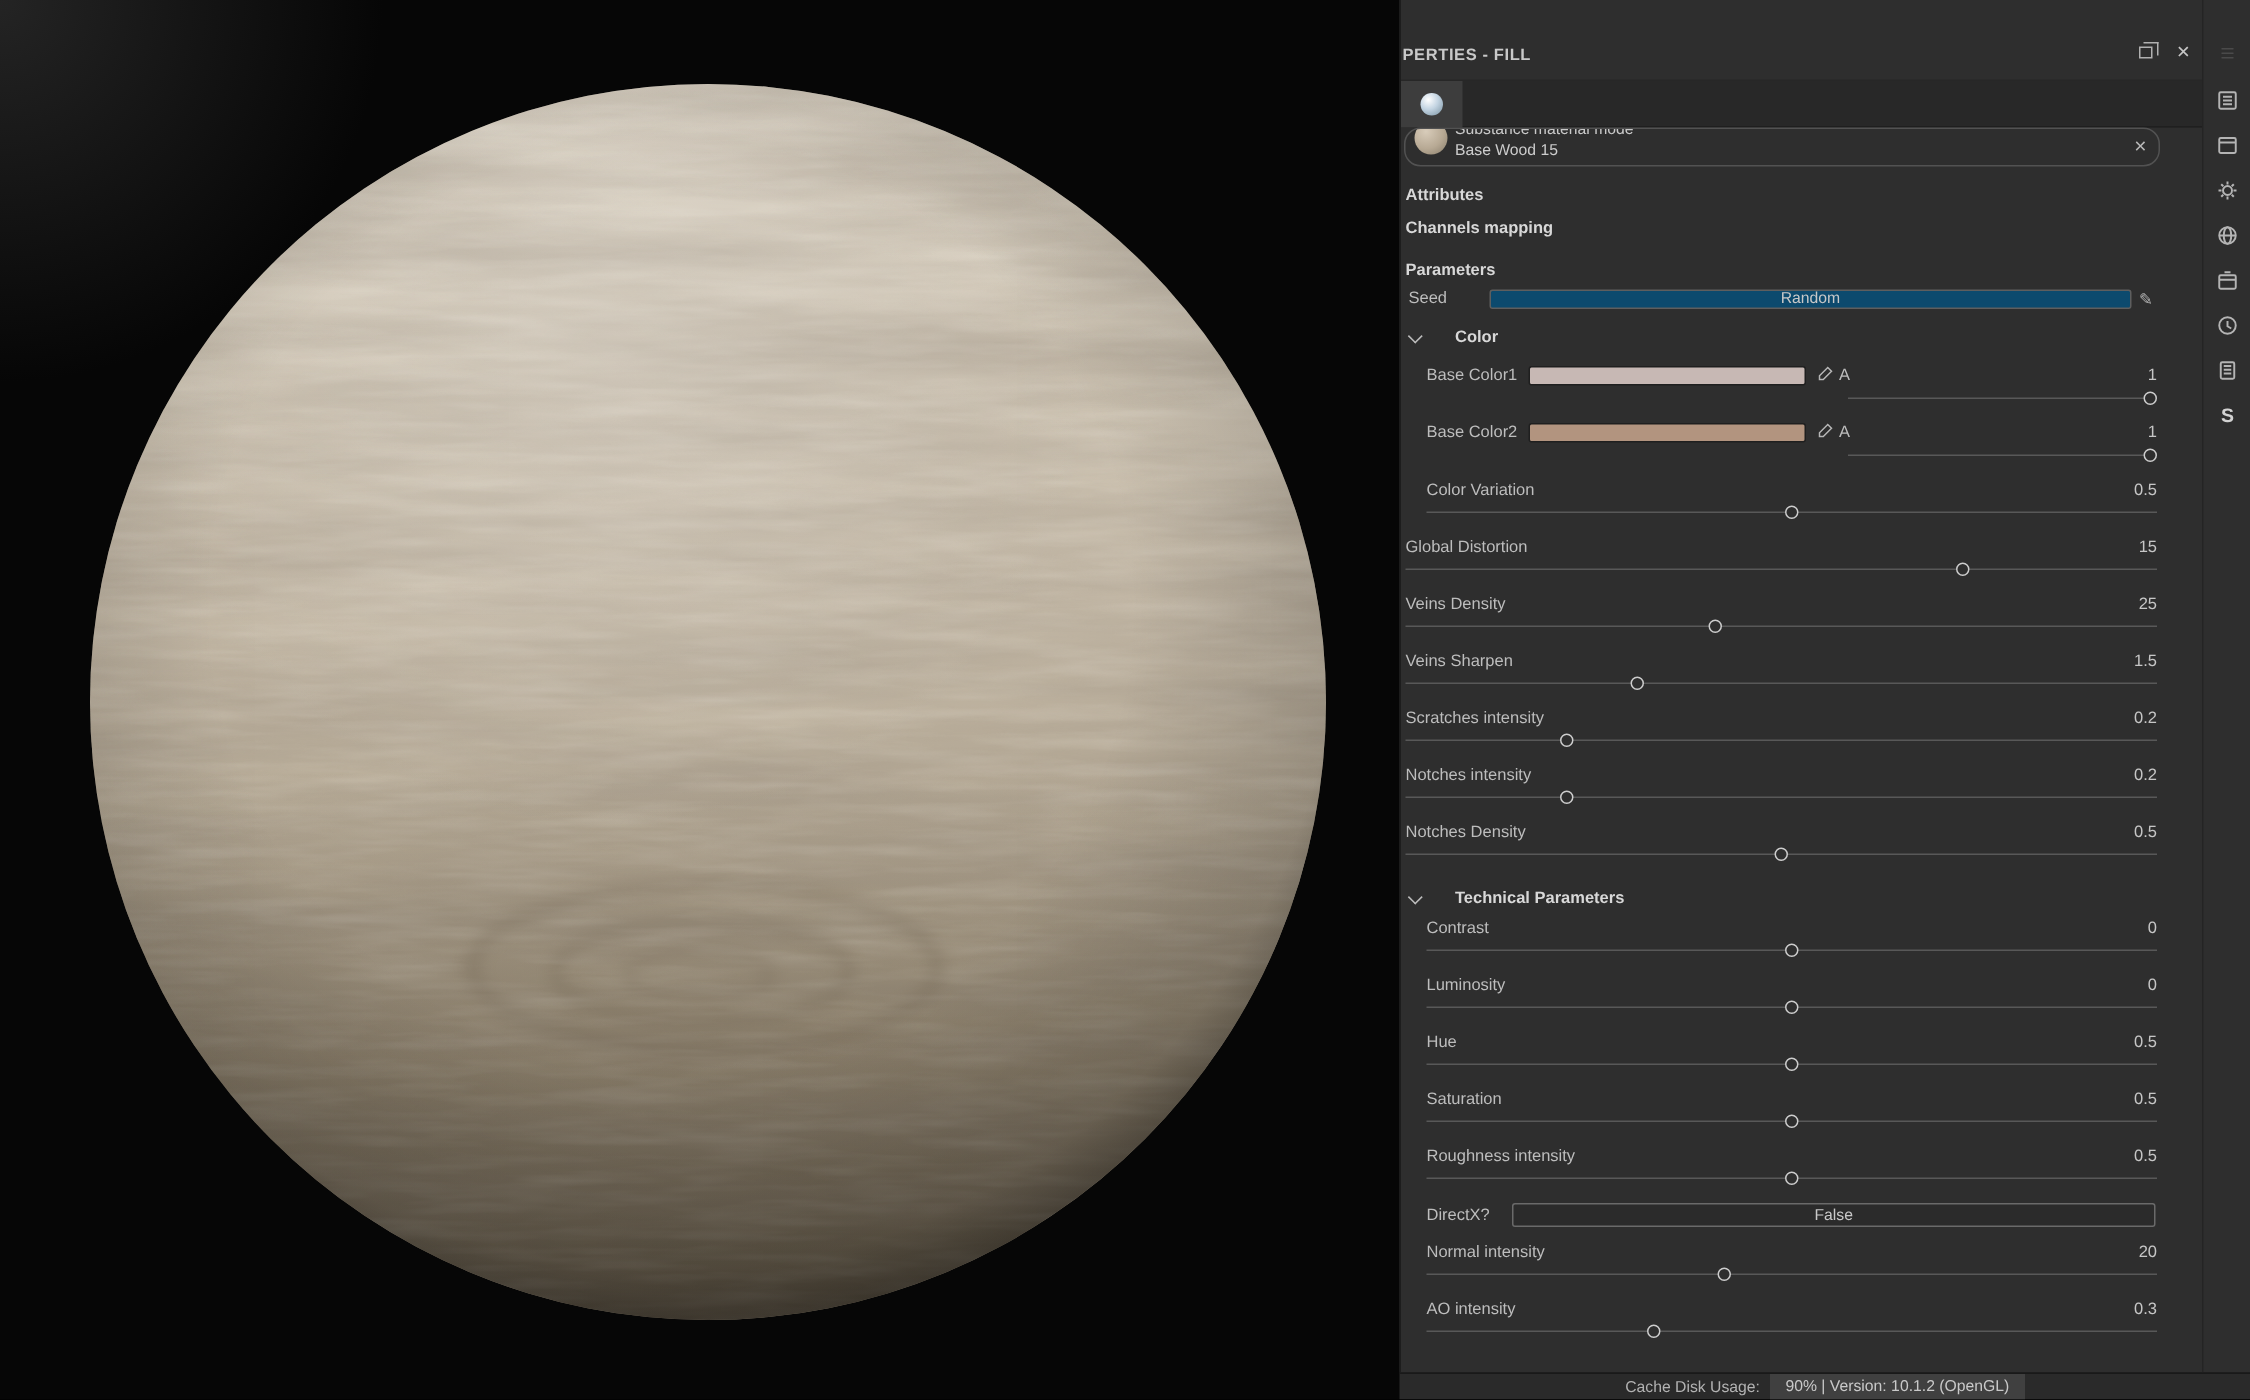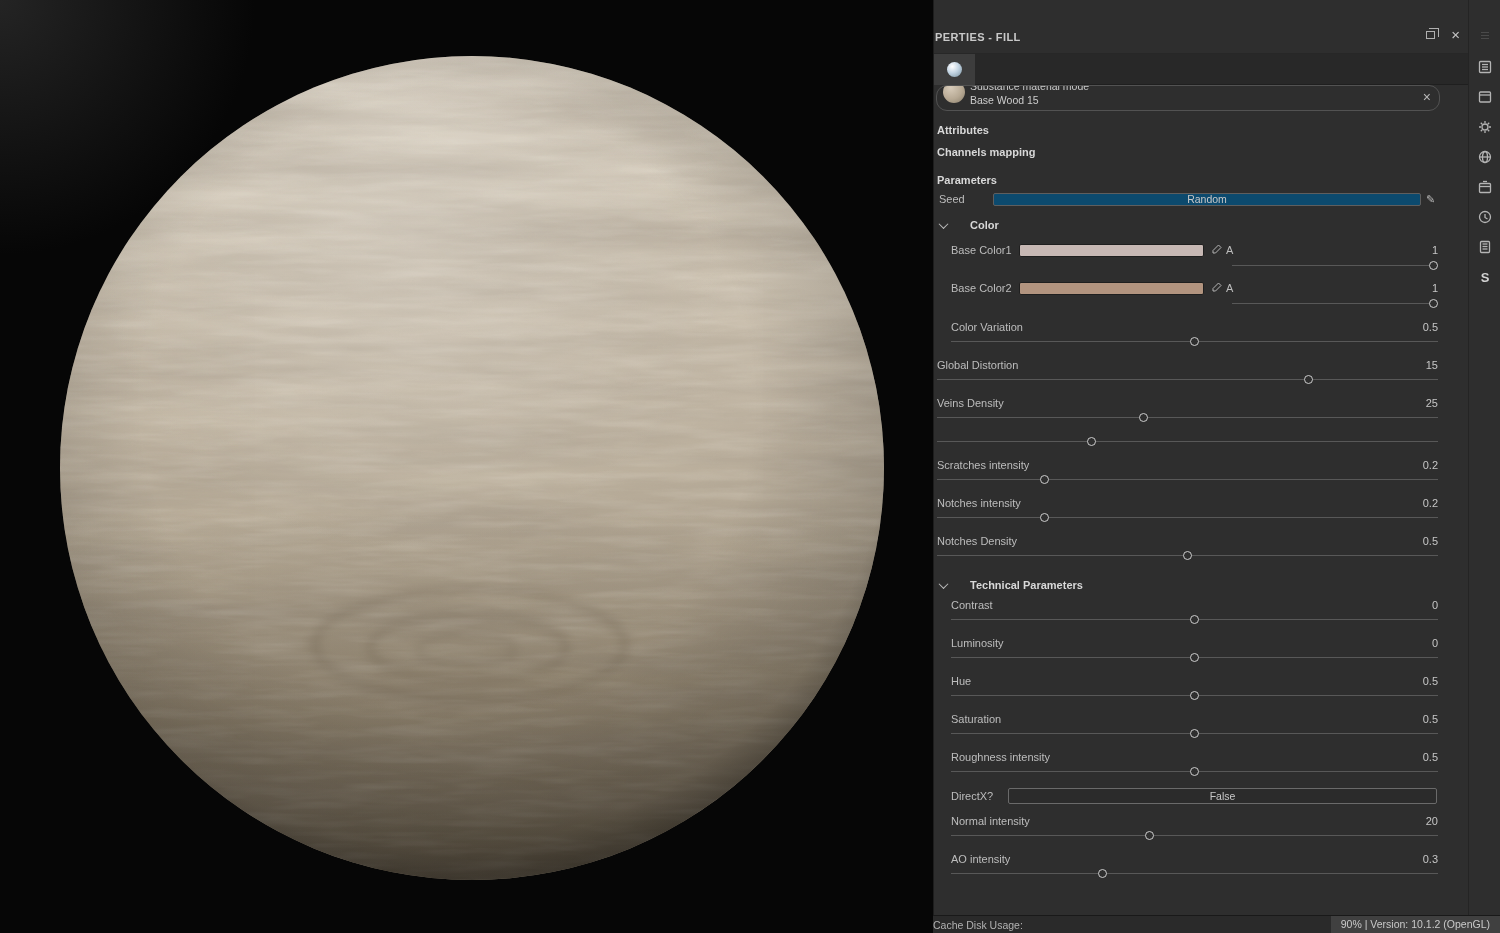--- a/index.html
+++ b/index.html
@@ -90,21 +90,21 @@
   .grip { position:absolute; top:32px; left:0; width:32px; display:flex; flex-direction:column;
     align-items:center; gap:2px; }
   .grip i { width:8px; height:1px; background:#4a4a4a; display:block; }
   .tools { position:absolute; top:52px; left:0; width:32px; display:flex; flex-direction:column; }
   .tool { height:30px; display:flex; align-items:center; justify-content:center; }
   .tool svg { stroke:#b4b4b4; fill:none; stroke-width:1.3; }
 
   
   .statusbar { position:absolute; left:933px; top:915px; width:567px; height:18px;
     background:#2a2a2a; border-top:1px solid #191919; display:flex; align-items:center;
-    justify-content:space-between; font-size:10.5px; }
+    justify-content:center; font-size:10.5px; }
   .status-label { color:#b2b2b2; margin-right:7px; }
   .status-value { background:#404040; color:#c9c9c9; height:17px; line-height:17px; padding:0 10px; }
 </style>
 </head>
 <body>
 
 <div class="app">
 
   <div class="viewport">
     <svg width="933" height="933" viewBox="0 0 933 933">
@@ -262,20 +262,24 @@
             <div class="param-top">
               <span class="param-label">Veins Density</span>
               <span class="param-value">25</span>
             </div>
             <div class="slider">
               <div class="track"></div>
               <div class="handle" style="left:calc(0.41 * (100% - 9px))"></div>
             </div>
           </div>
           <div class="param-row">
+            <div class="param-top">
+              <span class="param-label">Veins Sharpen</span>
+              <span class="param-value">1.5</span>
+            </div>
             <div class="slider">
               <div class="track"></div>
               <div class="handle" style="left:calc(0.305 * (100% - 9px))"></div>
             </div>
           </div>
           <div class="param-row">
             <div class="param-top">
               <span class="param-label">Scratches intensity</span>
               <span class="param-value">0.2</span>
             </div>

